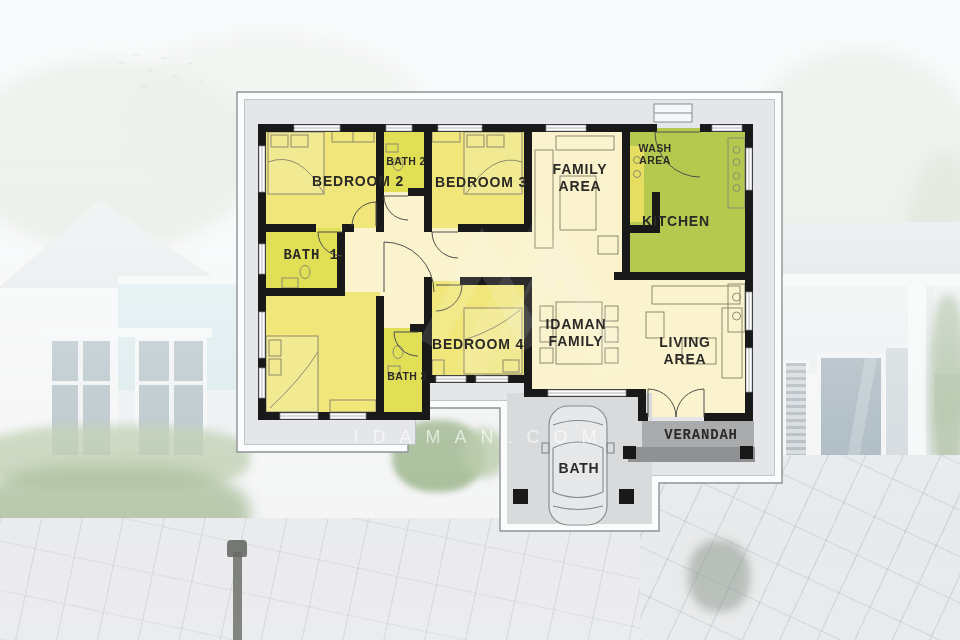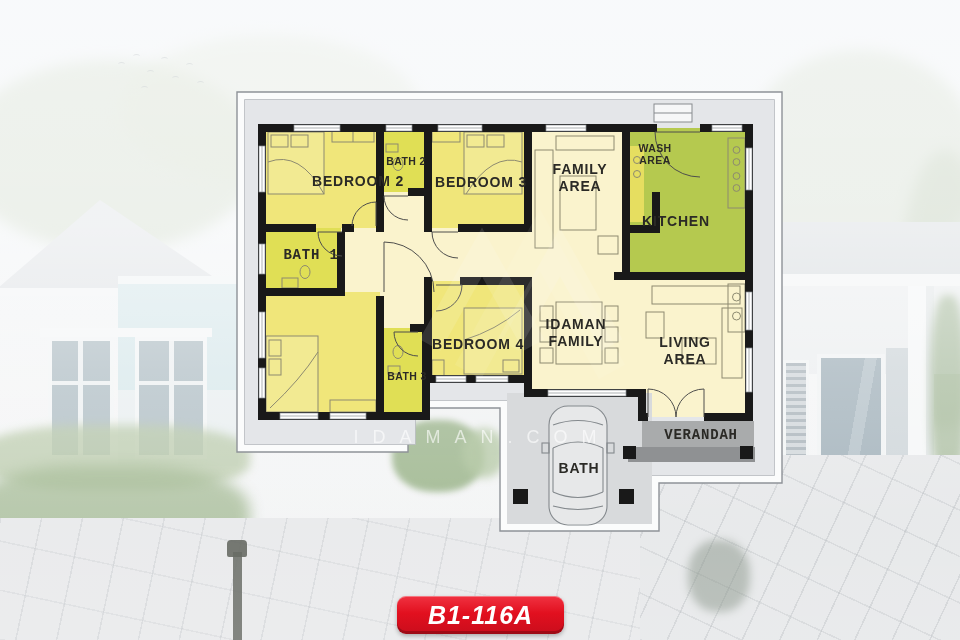--- a/index.html
+++ b/index.html
@@ -348,15 +348,14 @@
   </div>
   <div class="room-label lab14" style="left:685px;top:351px;">
     <div>LIVING</div>
     <div>AREA</div>
   </div>
   <div class="room-label lab13" style="left:693px;top:435px;margin-left:8px;">VERANDAH</div>
   <div class="room-label lab14" style="left:579px;top:468px;">BATH</div>
 
   <div class="wm-domain">IDAMAN.COM</div>
 
-  <div class="badge">B1-116A</div>
 
 </div>
 
 </body></html>

